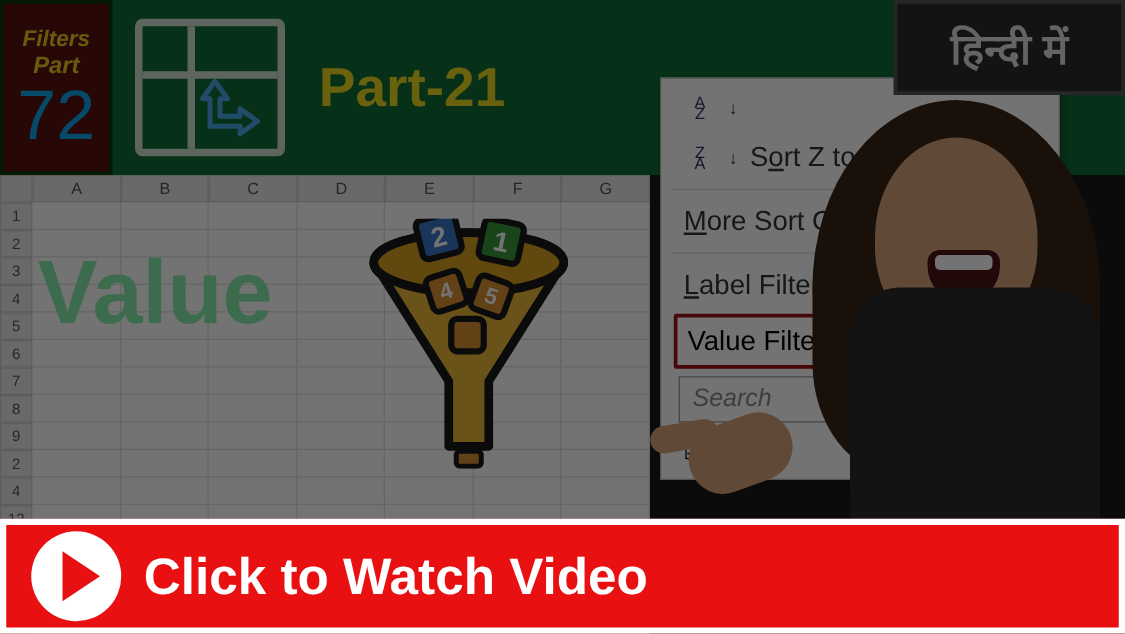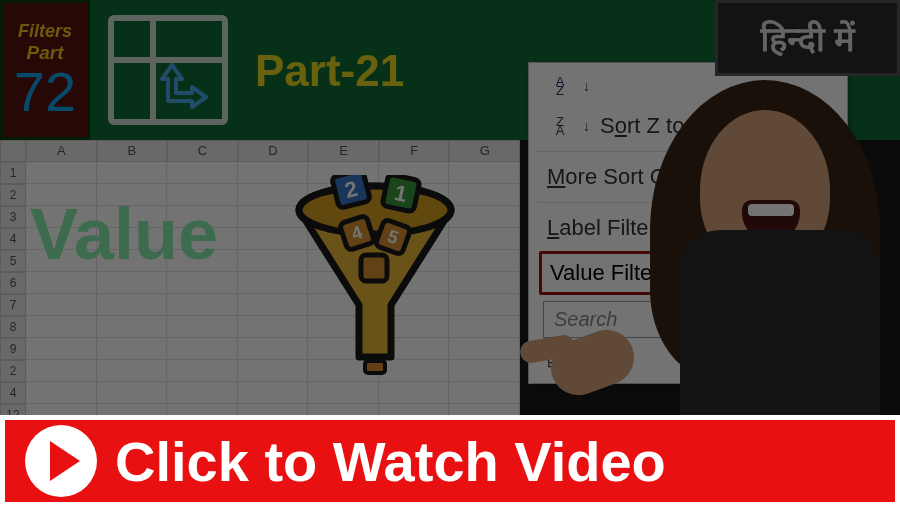--- a/index.html
+++ b/index.html
@@ -57,21 +57,21 @@
     .person-head { position: absolute; top: 40px; right: 90px; width: 130px; height: 160px; background: #d4a57a; border-radius: 50% 50% 45% 45%; }
     .person-hair { position: absolute; top: 10px; right: 40px; width: 230px; height: 300px; background: #3a2518; border-radius: 50% 50% 30% 30%; z-index: -1; }
     .person-mouth { position: absolute; top: 130px; right: 120px; width: 58px; height: 42px; background: #4a1515; border-radius: 10px 10px 30px 30px; }
     .person-mouth::after { content: ""; position: absolute; top: 4px; left: 6px; right: 6px; height: 12px; background: #fff; border-radius: 4px; }
     .person-hand { position: absolute; bottom: 40px; left: -30px; width: 85px; height: 55px; background: #d4a57a; border-radius: 30px; transform: rotate(-20deg); }
     .person-finger { position: absolute; bottom: 70px; left: -60px; width: 55px; height: 22px; background: #d4a57a; border-radius: 12px; transform: rotate(-10deg); }
     
     .cta-bar { position: absolute; bottom: 0; left: 0; right: 0; height: 92px; background: #e81010; border: 5px solid #fff; display: flex; align-items: center; padding: 0 20px; gap: 18px; z-index: 10; }
     .play-btn { width: 72px; height: 72px; background: #fff; border-radius: 50%; display: flex; align-items: center; justify-content: center; }
     .play-btn::after { content: ""; border-left: 30px solid #e81010; border-top: 20px solid transparent; border-bottom: 20px solid transparent; margin-left: 8px; }
-    .cta-text { color: #fff; font-size: 56px; font-weight: bold; }
+    .cta-text { color: #fff; font-size: 41px; font-weight: bold; }
   </style>
 </head>
 <body>
 
 <div class="header">
   <div class="tutorial-badge">
     <div class="line1">Filters</div>
     <div class="line2">Part</div>
     <div class="num">72</div>
   </div>

